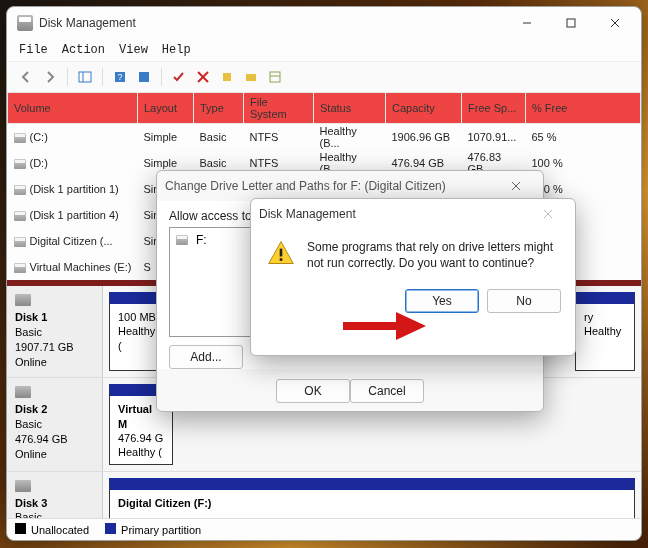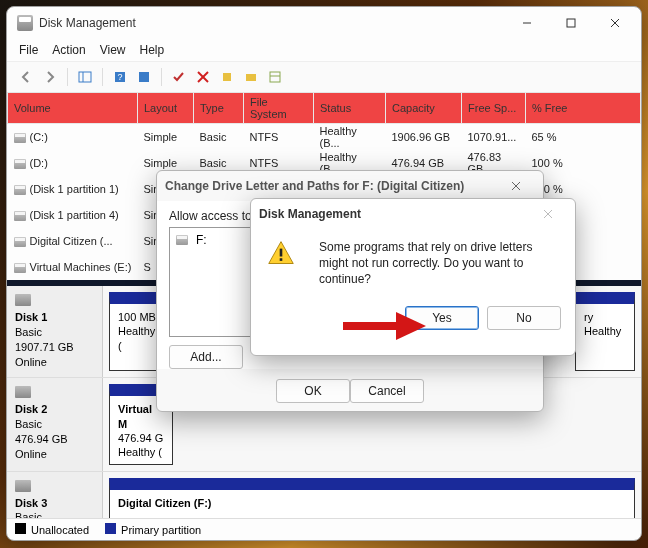--- a/index.html
+++ b/index.html
@@ -56,21 +56,21 @@
     color: #444;
   }
   .wctl svg { width: 10px; height: 10px; }
   .menubar {
     display: flex;
     gap: 14px;
     padding: 4px 12px;
     font-size: 12px;
     color: #222;
   }
-  .menubar span { cursor: default; }
+  .menubar span { cursor: default; font-family: Liberation Mono, monospace; }
   .toolbar {
     display: flex;
     align-items: center;
     gap: 2px;
     padding: 4px 8px;
     border-top: 1px solid #eee;
     border-bottom: 1px solid #e5e5e5;
     background: #fafafa;
   }
   .tbtn {
@@ -110,21 +110,21 @@
     position: relative;
   }
   .drvicon::after {
     content: "";
     position: absolute; left: 1px; top: 1px; right: 1px; height: 3px;
     background: #f5f5f5;
   }
   .graphical {
     flex: 1;
     overflow: auto;
-    border-top: 6px solid #0f172a;
+    border-top: 6px solid #7f1d1d;
     background: #737373;
   }
   .diskrow {
     display: flex;
     border-bottom: 1px solid #ddd;
     min-height: 84px;
     background: #f7f7f7;
   }
   .diskmeta {
     width: 96px;
@@ -179,21 +179,20 @@
     border-radius: 6px;
     box-shadow: 0 8px 28px rgba(0,0,0,0.35);
   }
   .dialog .dtitle {
     display: flex;
     align-items: center;
     height: 30px;
     padding: 0 8px;
     font-size: 12px;
     color: #555;
-    font-weight: bold;
   }
   .dclose {
     margin-left: auto;
     width: 38px; height: 26px;
     display: flex; align-items: center; justify-content: center;
     color: #666;
   }
   .dialog .dbody { background: #fff; }
   .dlg1 { left: 156px; top: 170px; width: 388px; height: 242px; }
   .dlg1 .instr { padding: 8px 12px 4px 12px; color: #222; }
@@ -225,21 +224,21 @@
     font-size: 12px;
     color: #222;
     display: inline-flex; align-items: center; justify-content: center;
   }
   .btn.focus { border-color: #2a72c8; box-shadow: inset 0 0 0 1px #8cb9e8; }
 
   .dlg2 { left: 250px; top: 198px; width: 326px; height: 158px; background: #fff; }
   .dlg2 .dtitle { color: #333; }
   .dlg2 .body2 {
     display: flex;
-    gap: 24px;
+    gap: 12px;
     padding: 10px 16px 4px 16px;
   }
   .warnicon {
     width: 28px; height: 28px;
     flex: 0 0 auto;
   }
   .warnicon svg { width: 28px; height: 28px; }
   .msg { font-size: 12px; color: #222; line-height: 1.35; }
   .dlg2 .foot2 {
     display: flex; gap: 8px;

